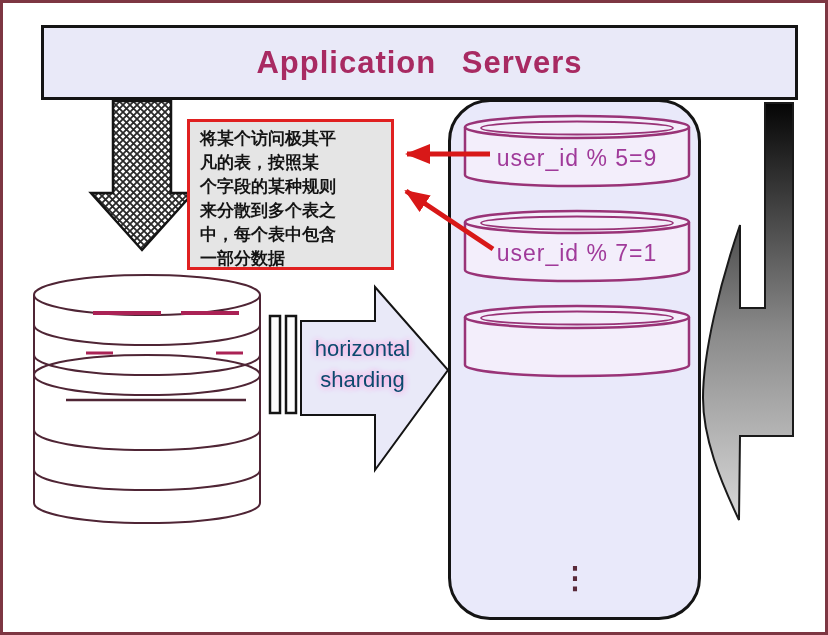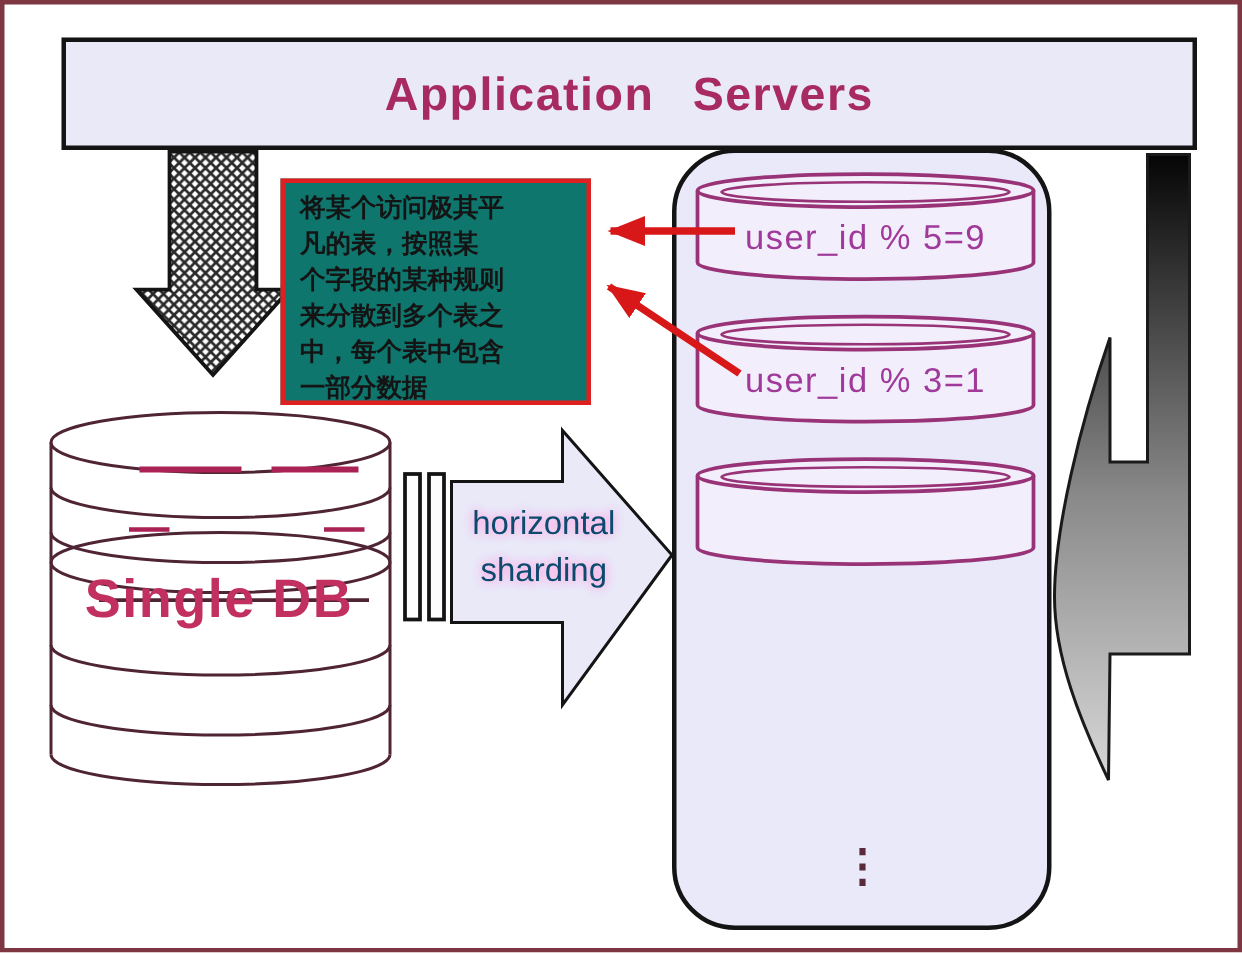--- a/index.html
+++ b/index.html
@@ -13,21 +13,21 @@
     position:absolute;left:38px;top:22px;width:757px;height:75px;box-sizing:border-box;
     background:#e9e9f8;border:3px solid #141414;border-radius:0;
     display:flex;align-items:center;justify-content:center;
   }
   .banner-text{
     color:#a82a62;font-size:31px;font-weight:bold;letter-spacing:1px;word-spacing:16px;
   }
   
   .note{
     position:absolute;left:184px;top:116px;width:207px;height:151px;box-sizing:border-box;
-    background:#0f766e;border:3px solid #e02020;
+    background:#e5e5e5;border:3px solid #e02020;
     padding:5px 8px 0 10px;
     font-size:17px;font-weight:bold;color:#141414;line-height:24px;
     white-space:pre-line;
   }
   
   .shard-panel{
     position:absolute;left:445px;top:96px;width:253px;height:521px;box-sizing:border-box;
     background:#e9e9fa;border:3px solid #141414;border-radius:42px;
   }
   
@@ -88,21 +88,20 @@
     <path d="M3,82 A113 20 0 0 0 229,82" fill="none" stroke="#4f2535" stroke-width="2"></path>
     <ellipse cx="116" cy="102" rx="113" ry="20" fill="none" stroke="#4f2535" stroke-width="2"></ellipse>
     <path d="M3,157 A113 20 0 0 0 229,157" fill="none" stroke="#4f2535" stroke-width="2"></path>
     <path d="M3,197 A113 20 0 0 0 229,197" fill="none" stroke="#4f2535" stroke-width="2"></path>
     <path d="M3,22 L3,230 M229,22 L229,230" fill="none" stroke="#4f2535" stroke-width="2"></path>
     <path d="M3,230 A113 20 0 0 0 229,230" fill="none" stroke="#4f2535" stroke-width="2"></path>
     <path d="M62,40 L130,40 M150,40 L208,40" stroke="#aa2255" stroke-width="4"></path>
     <path d="M55,80 L82,80 M185,80 L212,80" stroke="#aa2255" stroke-width="3"></path>
     <line x1="35" y1="127" x2="215" y2="127" stroke="#4f2535" stroke-width="2.5"></line>
   </svg>
-  <div class="singledb-label">Single DB</div>
 
   <svg class="abs" style="left:264px;top:278px;" width="186" height="212" viewBox="0 0 186 212">
     <rect x="3" y="35" width="10" height="97" fill="#fdfdfd" stroke="#141414" stroke-width="2.5"></rect>
     <rect x="19" y="35" width="10" height="97" fill="#fdfdfd" stroke="#141414" stroke-width="2.5"></rect>
     <polygon points="34,40 108,40 108,6 181,89 108,189 108,134 34,134" fill="#e9e9f8" stroke="#141414" stroke-width="2"></polygon>
   </svg>
   <div class="shardarrow-text">horizontal
 sharding</div>
 
   <div class="shard-panel"></div>
@@ -117,21 +116,21 @@
     <div class="shard-label">user_id % 5=9</div>
   </div>
 
   <div class="shard" style="top:205px;">
     <svg width="232" height="80" viewBox="0 0 232 80">
       <path d="M4,14 L4,62 A112 11 0 0 0 228,62 L228,14 Z" fill="#f3eefb" stroke="none"></path>
       <ellipse cx="116" cy="14" rx="112" ry="11" fill="#f3eefb" stroke="#993377" stroke-width="2.5"></ellipse>
       <ellipse cx="116" cy="15" rx="96" ry="6.5" fill="none" stroke="#993377" stroke-width="1.8"></ellipse>
       <path d="M4,14 L4,62 A112 11 0 0 0 228,62 L228,14" fill="none" stroke="#993377" stroke-width="2.5"></path>
     </svg>
-    <div class="shard-label">user_id % 3=1</div>
+    <div class="shard-label">user_id % 7=1</div>
   </div>
 
   <div class="shard" style="top:300px;">
     <svg width="232" height="80" viewBox="0 0 232 80">
       <path d="M4,14 L4,62 A112 11 0 0 0 228,62 L228,14 Z" fill="#f3eefb" stroke="none"></path>
       <ellipse cx="116" cy="14" rx="112" ry="11" fill="#f3eefb" stroke="#993377" stroke-width="2.5"></ellipse>
       <ellipse cx="116" cy="15" rx="96" ry="6.5" fill="none" stroke="#993377" stroke-width="1.8"></ellipse>
       <path d="M4,14 L4,62 A112 11 0 0 0 228,62 L228,14" fill="none" stroke="#993377" stroke-width="2.5"></path>
     </svg>
   </div>

